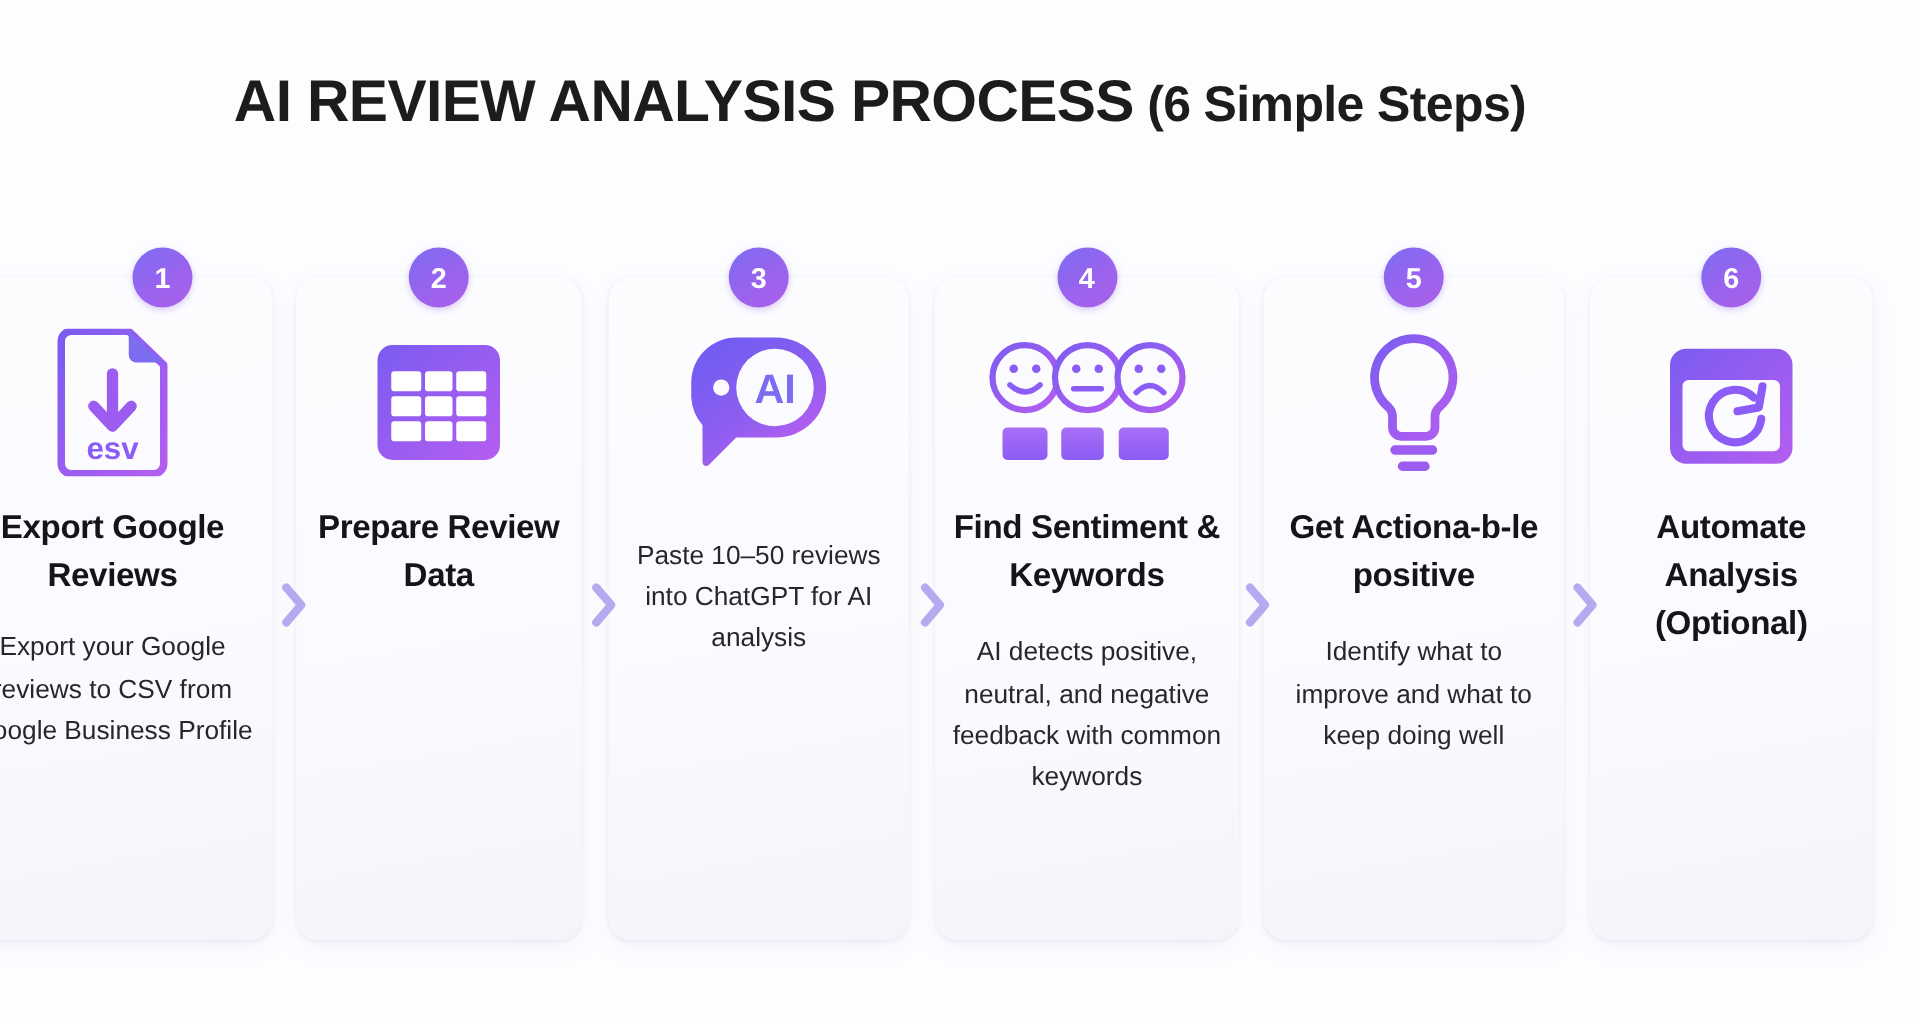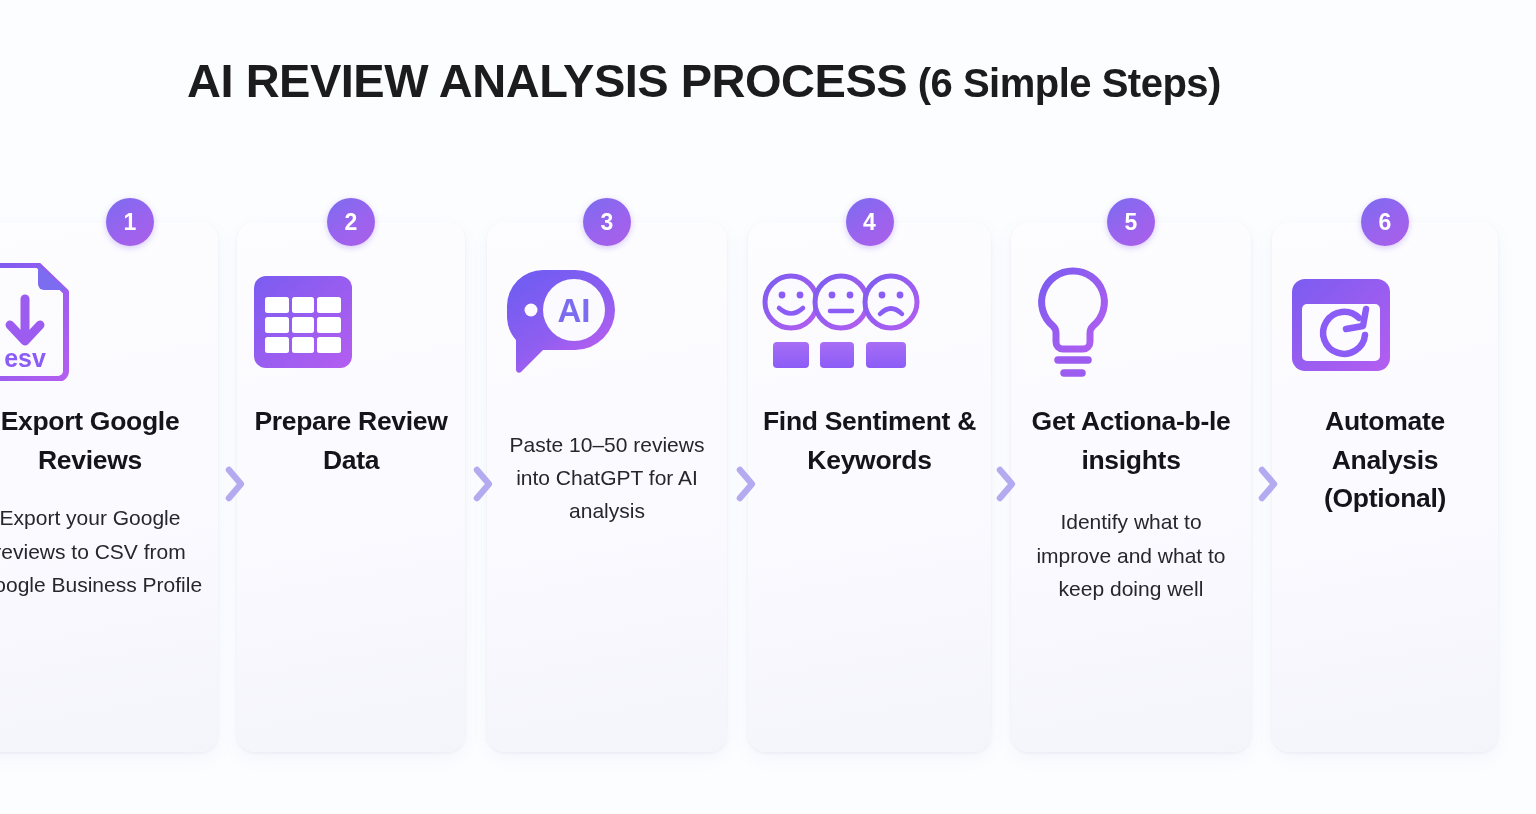--- a/index.html
+++ b/index.html
@@ -53,21 +53,21 @@
     color:#fff; font-size:23px; font-weight:600;
     display:flex; align-items:center; justify-content:center;
     box-shadow:0 2px 6px rgba(130,90,230,.30);
     z-index:5;
   }
   .c1 .badge{ left:144px; transform:none; }
 
   
   .icon-box{
     height:180px; width:100%;
-    display:flex; align-items:center; justify-content:flex-start;
+    display:flex; align-items:center; justify-content:center;
     padding-top:20px;
   }
 
   
   .card-title{
     font-size:26.5px; font-weight:bold; color:#14141a;
     text-align:center; line-height:1.46; letter-spacing:-0.3px;
     width:100%;
   }
   .card-desc{
@@ -195,38 +195,39 @@
         <circle cx="120" cy="25" r="3.4" fill="#8b5cf6"></circle>
         <circle cx="138" cy="25" r="3.4" fill="#8b5cf6"></circle>
         <path d="M118 44 q11 -11 22 0" fill="none" stroke="#8b5cf6" stroke-width="4.5" stroke-linecap="round"></path>
 
         <rect x="11" y="72" width="36" height="26" rx="4" fill="url(#g4b)"></rect>
         <rect x="58" y="72" width="34" height="26" rx="4" fill="url(#g4b)"></rect>
         <rect x="104" y="72" width="40" height="26" rx="4" fill="url(#g4b)"></rect>
       </svg>
     </div>
     <div class="card-title">Find Sentiment &amp; Keywords</div>
+    <div class="card-desc">AI detects positive, neutral, and negative feedback with common keywords</div>
   </div>
 
   <div class="card c5">
     <div class="badge">5</div>
     <div class="icon-box">
       <svg width="96" height="118" viewBox="0 0 96 118">
         <defs>
           <linearGradient id="g5" x1="0" y1="0" x2="1" y2="1">
             <stop offset="0" stop-color="#7b5cf0"></stop>
               <stop offset="1" stop-color="#b45ef0"></stop>
           </linearGradient>
         </defs>
         <path d="M48 8 a31 31 0 0 1 20 55 a10 10 0 0 0 -3 7 v9 a7 7 0 0 1 -7 7 h-20 a7 7 0 0 1 -7 -7 v-9 a10 10 0 0 0 -3 -7 a31 31 0 0 1 20 -55 z" fill="none" stroke="url(#g5)" stroke-width="7" stroke-linejoin="round"></path>
         <path d="M33 97 h30" stroke="#9d5cf0" stroke-width="7.5" stroke-linecap="round"></path>
         <path d="M39 110 h18" stroke="#9d5cf0" stroke-width="7.5" stroke-linecap="round"></path>
       </svg>
     </div>
-    <div class="card-title">Get Actiona-b-le insights</div>
+    <div class="card-title">Get Actiona-b-le positive</div>
     <div class="card-desc">Identify what to improve and what to keep doing well</div>
   </div>
 
   <div class="card c6">
     <div class="badge">6</div>
     <div class="icon-box">
       <svg width="110" height="108" viewBox="0 0 110 108">
         <defs>
           <linearGradient id="g6" x1="0" y1="0" x2="1" y2="1">
             <stop offset="0" stop-color="#7b5cf0"></stop>

